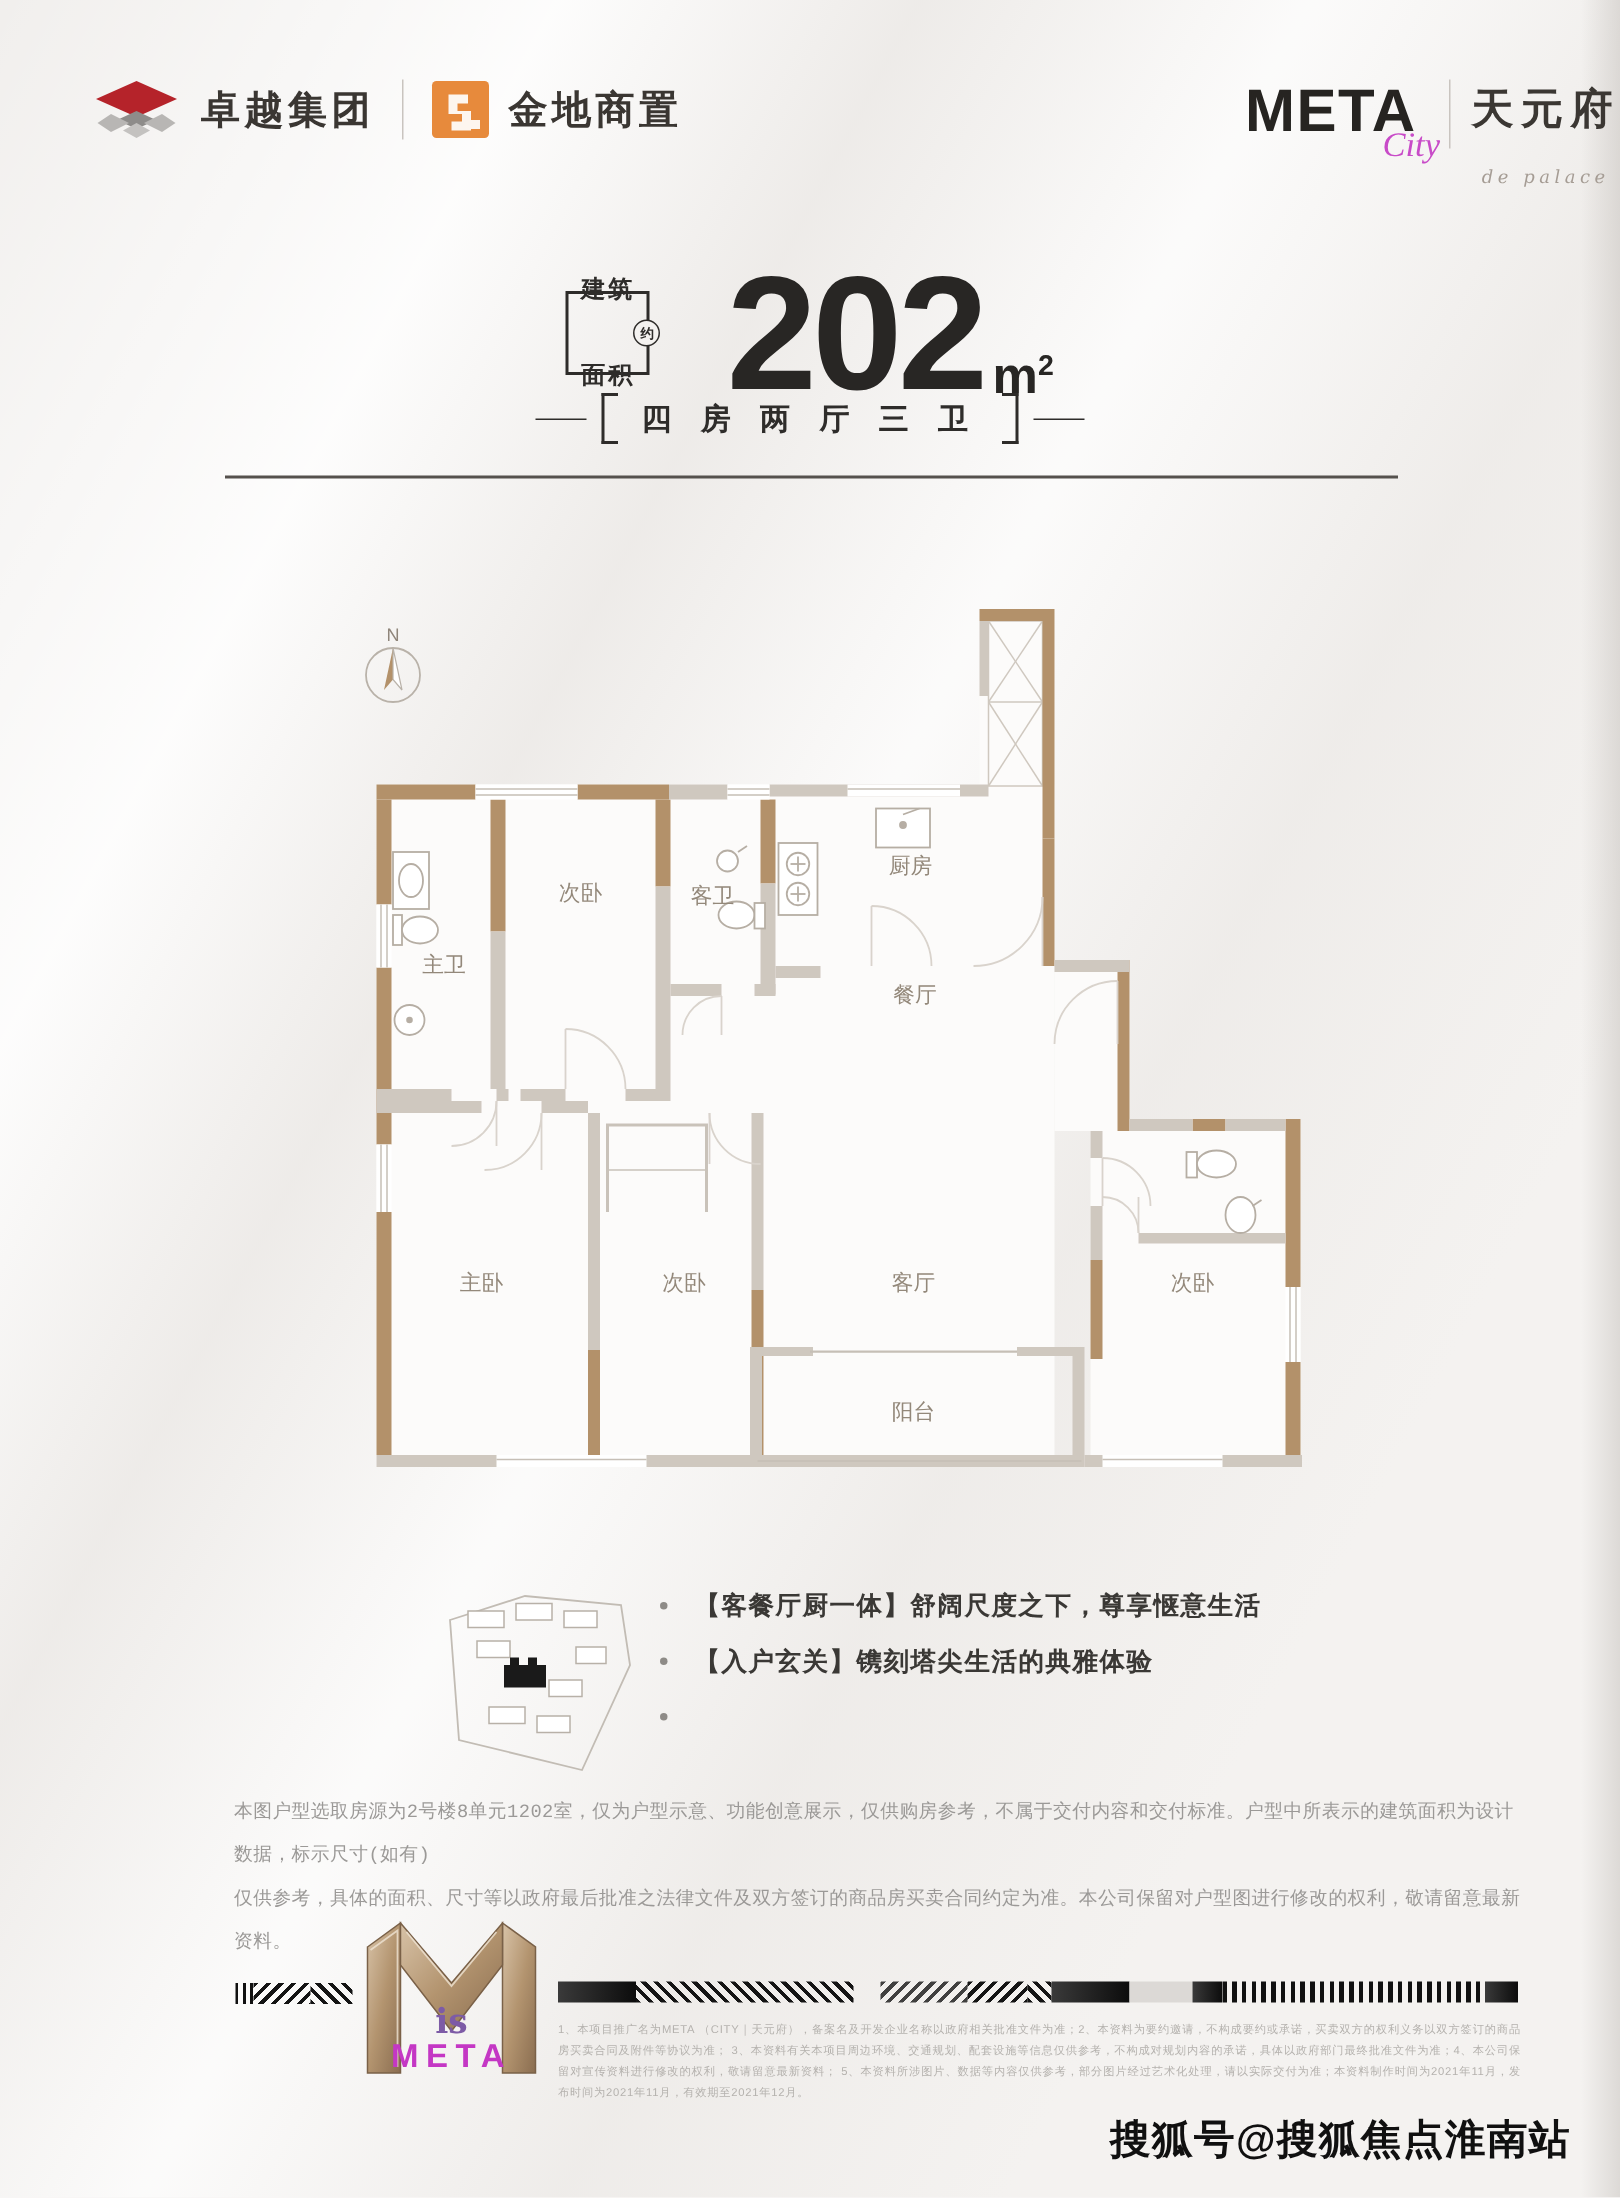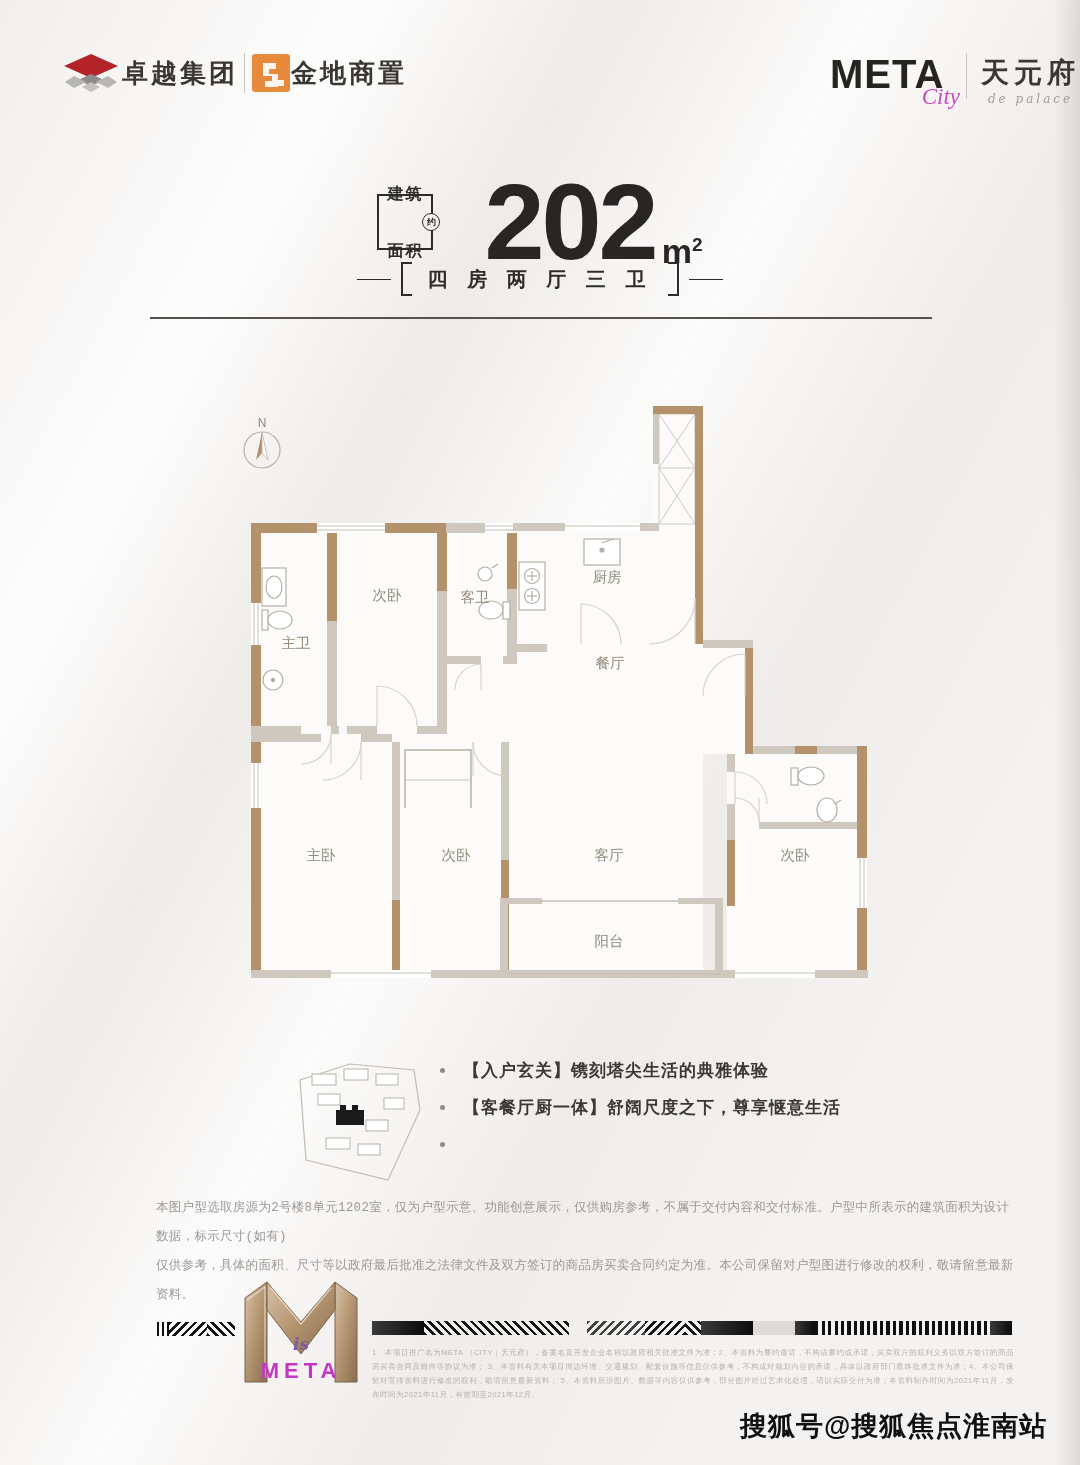--- a/index.html
+++ b/index.html
@@ -8,32 +8,32 @@
     position:relative;width:1080px;height:1465px;overflow:hidden;
     background:
       linear-gradient(118deg, rgba(255,255,255,0) 0%, rgba(255,255,255,.85) 20%,
         rgba(235,232,229,.55) 33%, rgba(255,255,255,.75) 47%,
         rgba(236,233,230,.5) 62%, rgba(244,242,240,1) 78%),
       #f1efed;
   }
   .edge-shade{position:absolute;right:0;top:0;width:26px;height:100%;
     background:linear-gradient(to left, rgba(205,201,197,.6), rgba(205,201,197,0));}
   
-  .hdr-left{position:absolute;left:60px;top:52px;display:flex;align-items:center;}
+  .hdr-left{position:absolute;left:60px;top:52px;display:flex;align-items:center;gap:12px;}
   .brand-txt{font-size:26px;font-weight:bold;color:#3a3632;letter-spacing:3px;}
   .hdr-div{width:1px;height:40px;background:#c9c4bf;margin:0 6px;}
   .hdr-right{position:absolute;left:830px;top:50px;display:flex;align-items:flex-start;gap:14px;}
   .meta-wrap{position:relative;width:122px;height:52px;}
   .meta-txt{font-size:40px;font-weight:bold;color:#262421;letter-spacing:1px;line-height:48px;}
   .meta-script{position:absolute;right:-8px;bottom:-8px;font-family:Liberation Serif, serif;
     font-style:italic;font-size:23px;color:#c84bc8;}
   .tyf-wrap{display:flex;flex-direction:column;align-items:center;padding-top:4px;}
   .tyf-name{font-size:28px;color:#3b3733;font-weight:600;letter-spacing:5px;}
   .tyf-sub{font-family:"DejaVu Serif",serif;font-style:italic;font-size:12px;color:#a59c94;
-    letter-spacing:3px;margin-top:0;}
+    letter-spacing:3px;margin-top:19px;}
   .hdr-div2{width:1px;height:46px;background:#c9c4bf;margin-top:3px;}
   
   .title-row{position:absolute;left:0;top:178px;width:1080px;display:flex;
     justify-content:center;align-items:flex-end;}
   .area-box{position:relative;width:52px;height:52px;border:2px solid #2e2c2a;
     display:flex;flex-direction:column;align-items:center;justify-content:center;
     margin-bottom:16px;margin-right:14px;gap:38px;}
   .area-box span{font-size:16px;font-weight:bold;color:#2e2c2a;line-height:19px;letter-spacing:2px;}
   .approx{position:absolute;right:-9px;top:17px;width:16px;height:16px;border:1px solid #2e2c2a;
     border-radius:50%;background:#f4f2f0;font-size:9px;color:#2e2c2a;display:flex;
@@ -67,21 +67,21 @@
   .bs-right{left:372px;top:1321px;width:640px;}
   .seg{height:100%;}
   .seg.dots{width:12px;background:repeating-linear-gradient(to right,#111 0 2px,transparent 2px 5px);}
   .seg.bsl{background:repeating-linear-gradient(135deg,#141414 0 2.5px,transparent 2.5px 6px);}
   .seg.fsl{background:repeating-linear-gradient(45deg,#141414 0 2.5px,transparent 2.5px 6px);}
   .seg.solid{background:linear-gradient(90deg,#3a3a3a,#0c0c0c);}
   .seg.lt{background:#dcd9d6;}
   .seg.vert{background:repeating-linear-gradient(to right,#111 0 3px,transparent 3px 6.5px);}
   .m-logo{position:absolute;left:237px;top:1272px;width:128px;height:116px;}
   .m-is{position:absolute;left:237px;top:1334px;width:128px;text-align:center;
-    font-family:"DejaVu Serif",serif;font-style:italic;font-size:17px;color:#7d5ba6;font-weight:bold;}
+    font-family:"DejaVu Serif",serif;font-size:23px;color:#7d5ba6;font-weight:bold;}
   .m-meta{position:absolute;left:237px;top:1358px;width:128px;text-align:center;
     font-size:22px;font-weight:bold;color:#c437c4;letter-spacing:5px;}
   .legal{position:absolute;left:372px;top:1346px;width:642px;font-size:7.5px;line-height:14px;
     color:#b5b2ae;letter-spacing:.5px;text-align:justify;}
   .watermark{position:absolute;left:740px;top:1408px;font-size:27px;font-weight:bold;
     color:#101010;letter-spacing:1px;}
 </style>
 </head>
 <body>
 
@@ -348,25 +348,25 @@
     <g>
       <rect x="44" y="52" width="28" height="15" fill="#1a1a1a"></rect>
       <rect x="48" y="47" width="6" height="5" fill="#1a1a1a"></rect>
       <rect x="60" y="47" width="6" height="5" fill="#1a1a1a"></rect>
     </g>
   </svg>
 
   <div class="features">
     <div class="feat-row">
       <div class="feat-dot"></div>
-      <div class="feat-txt">【入户玄关】镌刻塔尖生活的典雅体验</div>
+      <div class="feat-txt">【客餐厅厨一体】舒阔尺度之下，尊享惬意生活</div>
     </div>
     <div class="feat-row">
       <div class="feat-dot"></div>
-      <div class="feat-txt">【客餐厅厨一体】舒阔尺度之下，尊享惬意生活</div>
+      <div class="feat-txt">【入户玄关】镌刻塔尖生活的典雅体验</div>
     </div>
     <div class="feat-row">
       <div class="feat-dot"></div>
     </div>
   </div>
 
   <div class="disclaimer">
     <div>本图户型选取房源为2号楼8单元1202室，仅为户型示意、功能创意展示，仅供购房参考，不属于交付内容和交付标准。户型中所表示的建筑面积为设计数据，标示尺寸(如有)</div>
     <div>仅供参考，具体的面积、尺寸等以政府最后批准之法律文件及双方签订的商品房买卖合同约定为准。本公司保留对户型图进行修改的权利，敬请留意最新资料。</div>
   </div>

